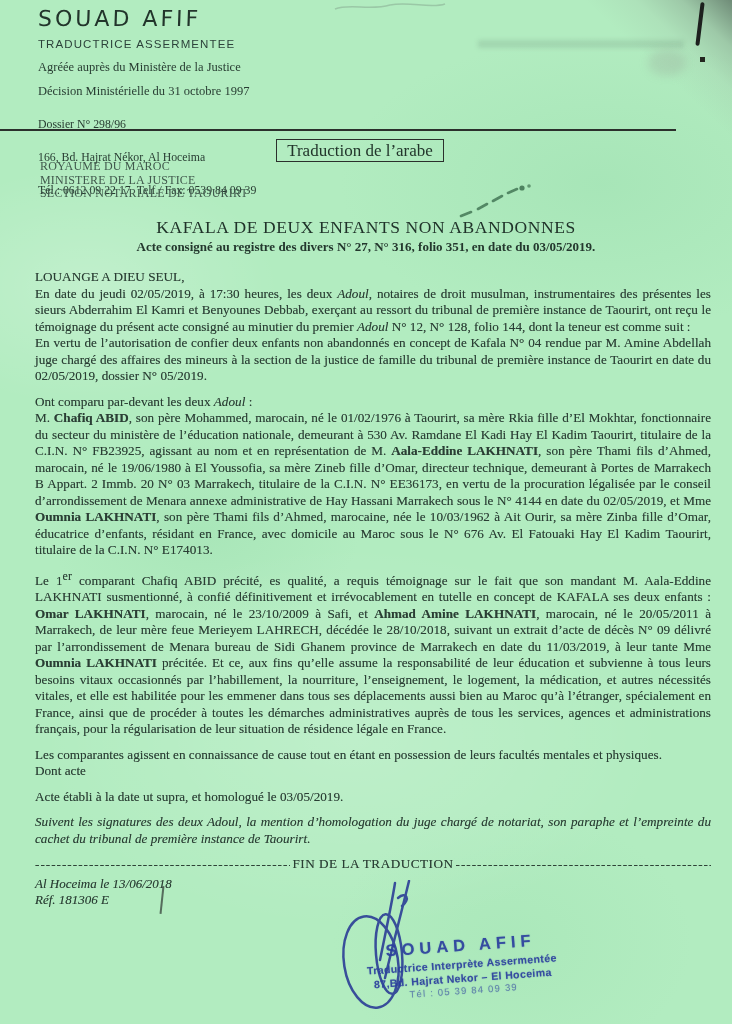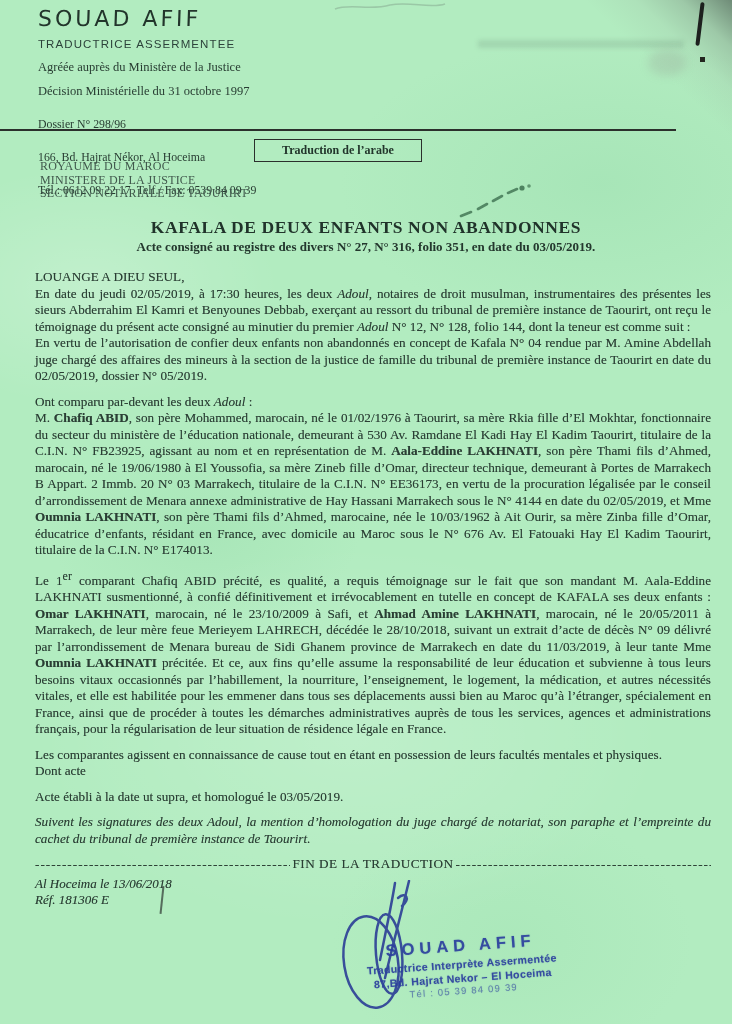--- a/index.html
+++ b/index.html
@@ -17,25 +17,25 @@
   }
   
   .letterhead{position:absolute;left:38px;top:7px;line-height:1.1;}
   .lh-name{font-family:"DejaVu Sans",sans-serif;font-size:22px;letter-spacing:3px;color:#22352b;transform:skewX(-2deg);}
   .lh-role{font-family:"Liberation Sans",sans-serif;font-size:11.5px;letter-spacing:1.1px;margin-top:7px;color:#2c423a;}
   .lh-lang{font-size:13px;font-weight:bold;margin-top:5px;}
   .lh-line{font-size:12.5px;margin-top:10px;}
   .lh-small{font-size:11.8px;margin-top:20px;}
   .rule{position:absolute;left:0;top:129px;width:676px;height:2.4px;background:#2b2f2c;}
   
-  .trans-box{position:absolute;left:254px;top:139px;width:166px;height:21px;border:1.6px solid #2b2f2c;
-    display:flex;align-items:center;justify-content:center;font-weight:bold;font-size:12px;color:#22352b;}
+  .trans-box{position:absolute;left:276px;top:139px;width:166px;height:21px;border:1.6px solid #2b2f2c;
+    display:flex;align-items:center;justify-content:center;font-weight:normal;font-size:17px;color:#22352b;}
   .authority{position:absolute;left:40px;top:160px;font-size:12px;line-height:13.6px;color:#40584c;letter-spacing:.2px;}
   
-  .doc-title{position:absolute;left:0;top:217px;width:100%;text-align:center;font-size:17.5px;letter-spacing:.6px;color:#20332a;font-weight:bold;margin:0;}
+  .doc-title{position:absolute;left:0;top:217px;width:100%;text-align:center;font-size:17.5px;letter-spacing:.6px;color:#20332a;font-weight:normal;margin:0;}
   .doc-subtitle{position:absolute;left:0;top:239px;width:100%;text-align:center;font-size:13px;font-weight:bold;color:#24382e;}
   
   .body-text{position:absolute;left:35px;top:269px;width:676px;font-size:13.2px;line-height:16.5px;
     text-align:justify;color:#2a3e34;text-shadow:0 0 .5px rgba(42,62,52,.45);}
   .body-text p{margin:0 0 9px 0;}
   .body-text sup{font-size:12px;}
   .p-italic{font-style:italic;}
   .fin-line{display:flex;align-items:baseline;margin:4px 0 2px 0;font-size:13.2px;white-space:nowrap;}
   .fin-dash{flex:1;overflow:hidden;letter-spacing:1px;}
   .fin-label{margin:0 2px;letter-spacing:.5px;}

